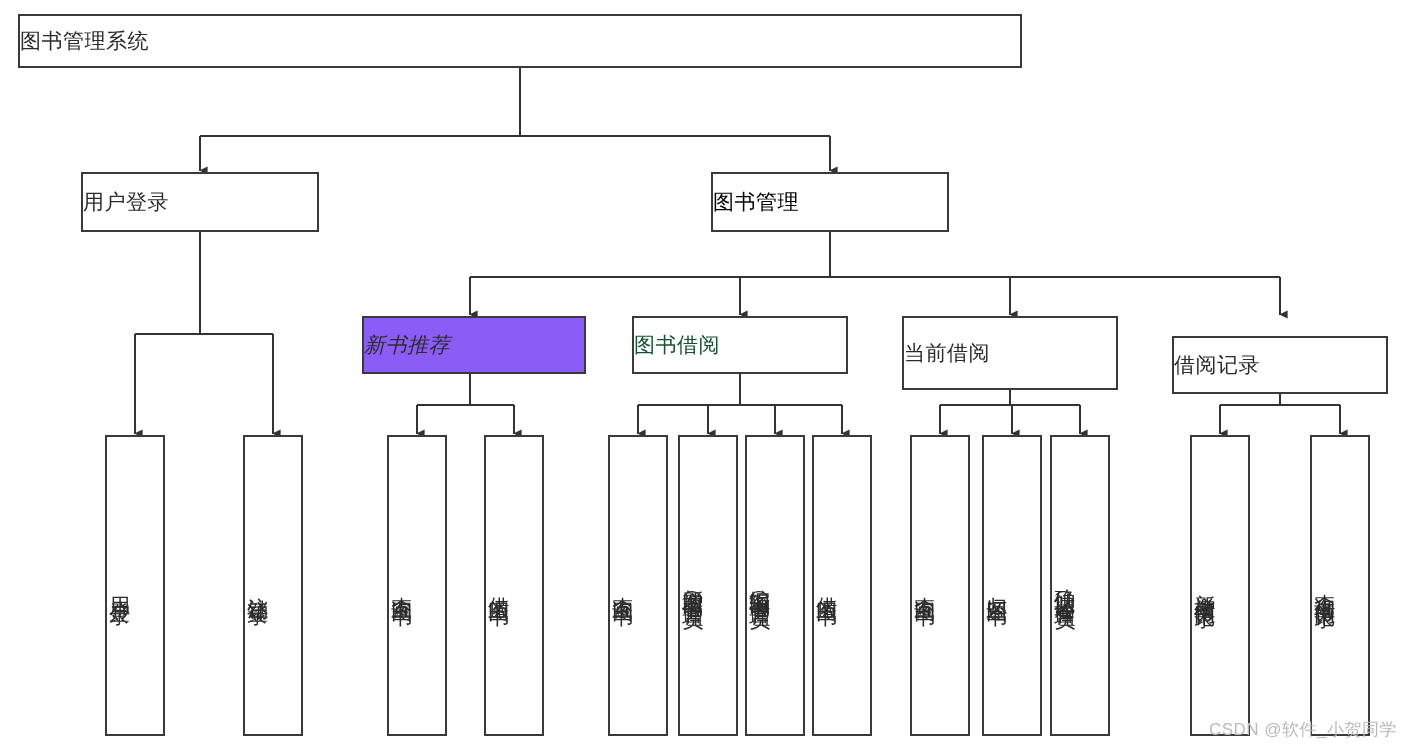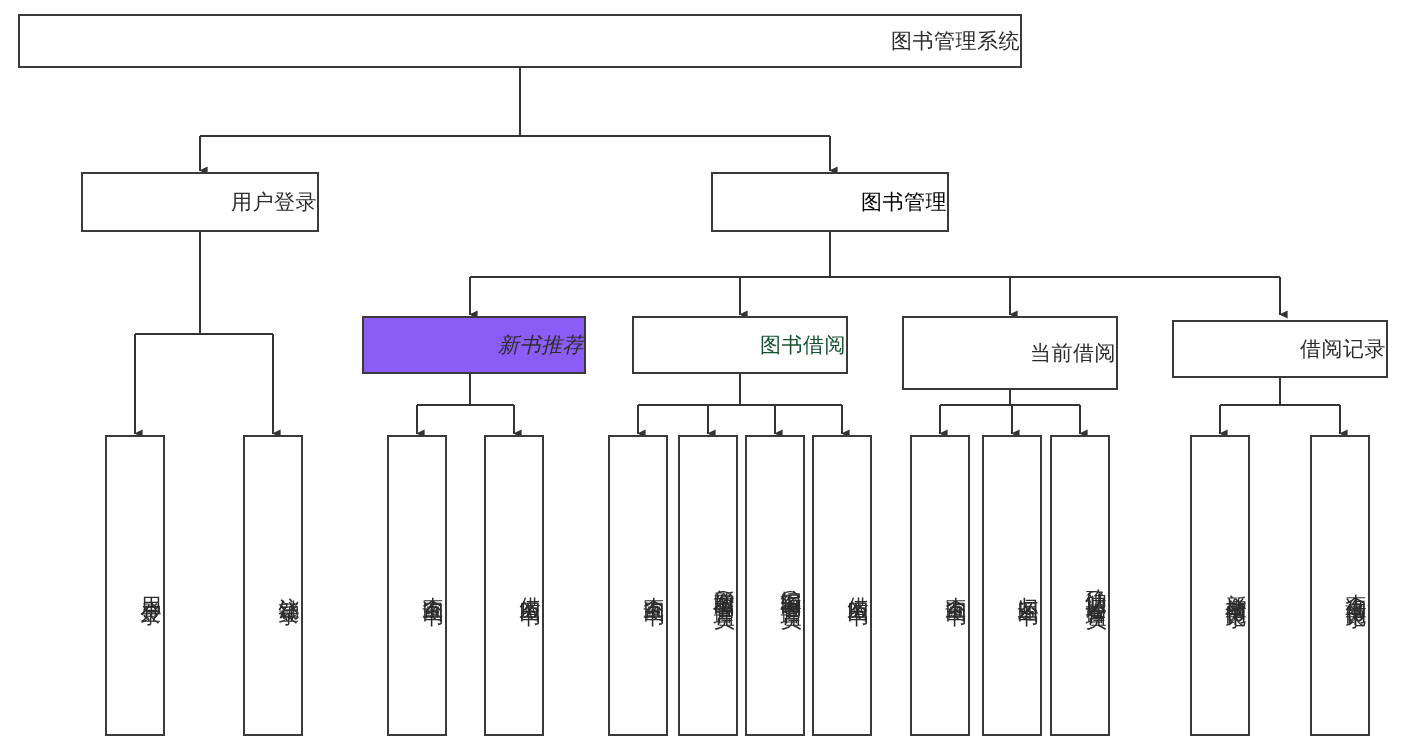--- a/index.html
+++ b/index.html
@@ -27,21 +27,21 @@
     height: 747px;
     pointer-events: none;
   }
   .node {
     position: absolute;
     box-sizing: border-box;
     background: #ffffff;
     border: 2px solid #3a3a3a;
     display: flex;
     align-items: center;
-    justify-content: flex-end;
+    justify-content: flex-start;
     overflow: hidden;
   }
   .node-label {
     color: #2b2b2b;
     line-height: 1.18;
     white-space: nowrap;
     text-align: center;
   }
   .node.horizontal .node-label {
     font-size: 21px;
@@ -123,21 +123,21 @@
       </div>
       <div class="node horizontal" style="left: 362px; top: 316px; width: 224px; height: 58px; border-color: rgb(58, 58, 58); background: #8b5cf6; font-style: italic;">
         <span class="node-label" style="color: rgb(43, 43, 43);">新书推荐</span>
       </div>
       <div class="node horizontal" style="left: 632px; top: 316px; width: 216px; height: 58px; border-color: rgb(58, 58, 58); background: rgb(255, 255, 255);">
         <span class="node-label" style="color: #14532d;">图书借阅</span>
       </div>
       <div class="node horizontal" style="left: 902px; top: 316px; width: 216px; height: 74px; border-color: rgb(58, 58, 58); background: rgb(255, 255, 255);">
         <span class="node-label" style="color: rgb(43, 43, 43);">当前借阅</span>
       </div>
-      <div class="node horizontal" style="left: 1172px; top: 320px; width: 216px; height: 58px; border-color: rgb(58, 58, 58); background: rgb(255, 255, 255);">
+      <div class="node horizontal" style="left: 1172px; top: 336px; width: 216px; height: 58px; border-color: rgb(58, 58, 58); background: rgb(255, 255, 255);">
         <span class="node-label" style="color: rgb(43, 43, 43);">借阅记录</span>
       </div>
       <div class="node vertical" style="left: 105px; top: 435px; width: 60px; height: 301px; border-color: rgb(58, 58, 58); background: rgb(255, 255, 255);">
         <span class="node-label" style="color: rgb(43, 43, 43);">用户登录</span>
       </div>
       <div class="node vertical" style="left: 243px; top: 435px; width: 60px; height: 301px; border-color: rgb(58, 58, 58); background: rgb(255, 255, 255);">
         <span class="node-label" style="color: rgb(43, 43, 43);">注销登录</span>
       </div>
       <div class="node vertical" style="left: 387px; top: 435px; width: 60px; height: 301px; border-color: rgb(58, 58, 58); background: rgb(255, 255, 255);">
         <span class="node-label" style="color: rgb(43, 43, 43);">查询图书</span>
@@ -166,13 +166,14 @@
       <div class="node vertical" style="left: 1050px; top: 435px; width: 60px; height: 301px; border-color: rgb(58, 58, 58); background: rgb(255, 255, 255);">
         <span class="node-label" style="color: rgb(43, 43, 43);">确认归还（管理员）</span>
       </div>
       <div class="node vertical" style="left: 1190px; top: 435px; width: 60px; height: 301px; border-color: rgb(58, 58, 58); background: rgb(255, 255, 255);">
         <span class="node-label" style="color: rgb(43, 43, 43);">新增借阅记录</span>
       </div>
       <div class="node vertical" style="left: 1310px; top: 435px; width: 60px; height: 301px; border-color: rgb(58, 58, 58); background: rgb(255, 255, 255);">
         <span class="node-label" style="color: rgb(43, 43, 43);">查询借阅记录</span>
       </div>
     </div>
+  <div class="watermark">CSDN @软件_小贺同学</div>
 </div>
 
 </body></html>

